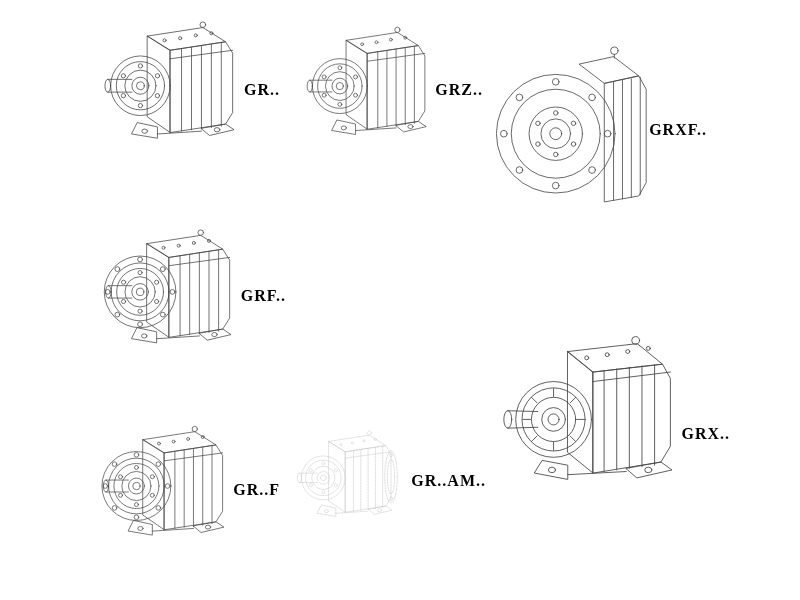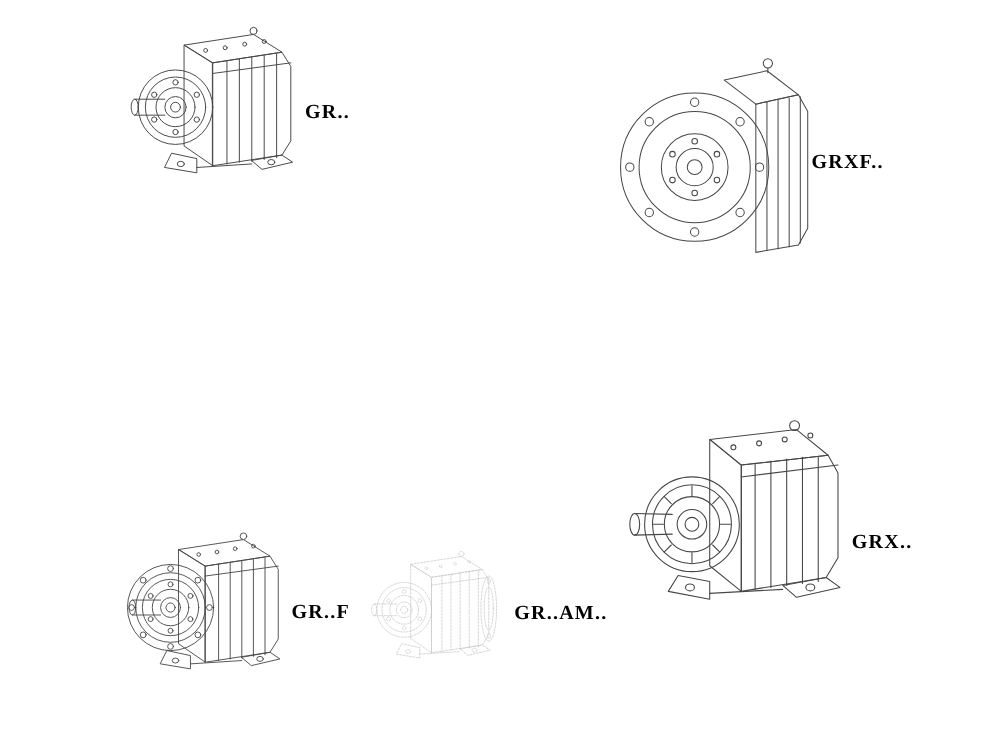--- a/index.html
+++ b/index.html
@@ -187,44 +187,56 @@
 
 <div class="canvas">
 
   <div class="figure" style="left:95px; top:4px; width:185px;">
     <svg class="drawing" width="185" height="172" viewBox="0 0 210 200">
       <use href="#sym-shaft"></use>
     </svg>
     <div class="fig-label">GR..</div>
   </div>
 
+  <div class="figure" style="left:298px; top:4px; width:185px;">
+    <svg class="drawing" width="185" height="172" viewBox="0 0 210 200">
+      <use href="#sym-shaft"></use>
+    </svg>
+    <div class="fig-label">GRZ..</div>
+  </div>
 
   <div class="figure" style="left:492px; top:4px; width:215px;">
     <svg class="drawing" width="215" height="252" viewBox="0 0 212 250">
       <use href="#sym-front-flange"></use>
     </svg>
     <div class="fig-label" style="margin-top:0;">GRXF..</div>
   </div>
 
+  <div class="figure" style="left:96px; top:206px; width:190px;">
+    <svg class="drawing" width="190" height="180" viewBox="0 0 210 200">
+      <use href="#sym-flange"></use>
+    </svg>
+    <div class="fig-label">GRF..</div>
+  </div>
 
 
   <div class="figure" style="left:492px; top:312px; width:238px;justify-content:space-between;">
     <svg class="drawing" width="238" height="218" viewBox="0 0 240 220">
       <use href="#sym-grx"></use>
     </svg>
     <div class="fig-label" style="margin-top:26px;">GRX..</div>
   </div>
 
   <div class="figure" style="left:94px; top:402px; width:186px;">
     <svg class="drawing" width="186" height="176" viewBox="0 0 210 200">
       <use href="#sym-flange"></use>
     </svg>
     <div class="fig-label">GR..F</div>
   </div>
 
-  <div class="figure" style="left:290px; top:402px; width:196px;gap:12px;">
+  <div class="figure" style="left:290px; top:392px; width:196px;gap:12px;">
     <svg class="drawing phantom" width="196" height="178" viewBox="0 0 210 200">
       <use href="#sym-am"></use>
     </svg>
     <div class="fig-label">GR..AM..</div>
   </div>
 
 </div>
 
 </body></html>

